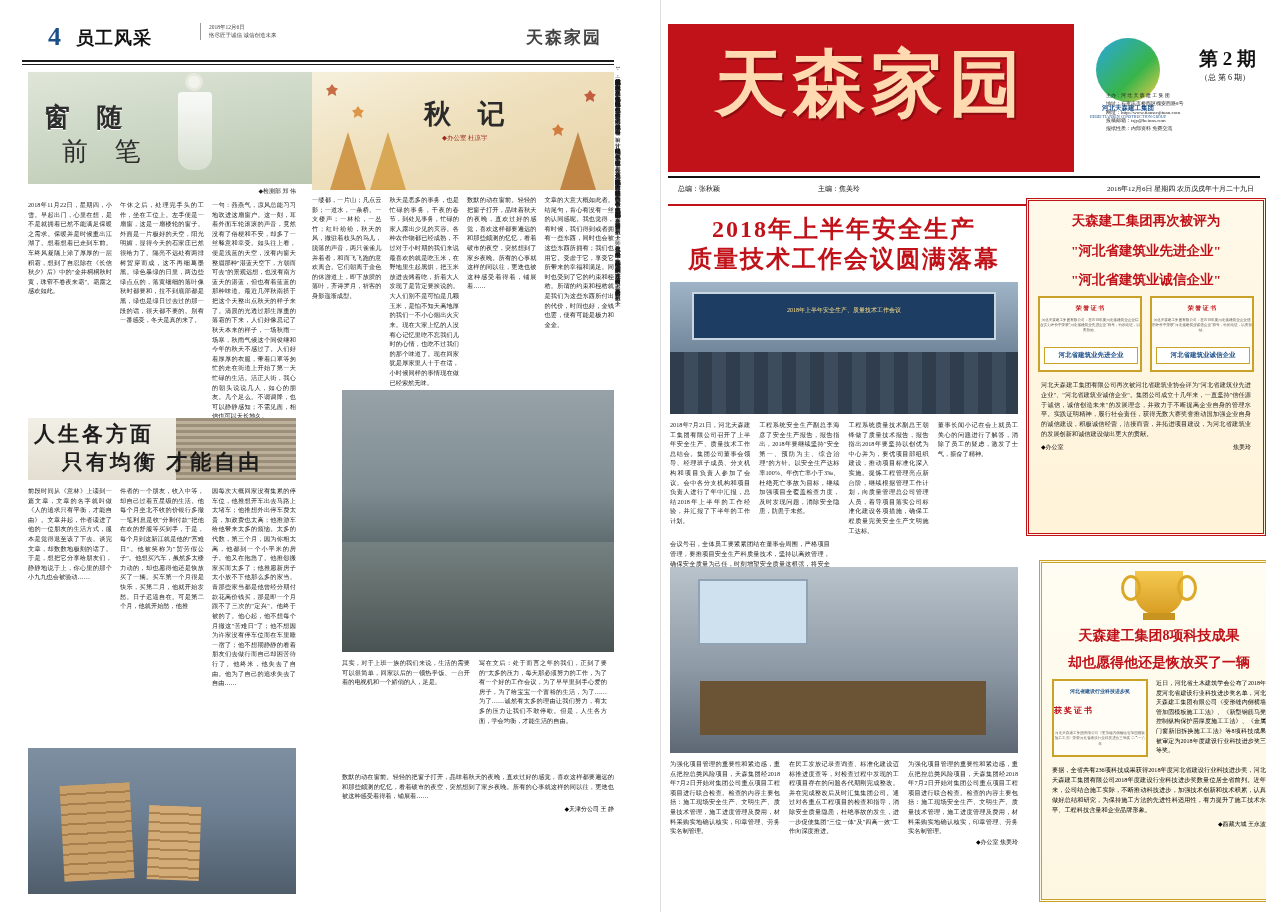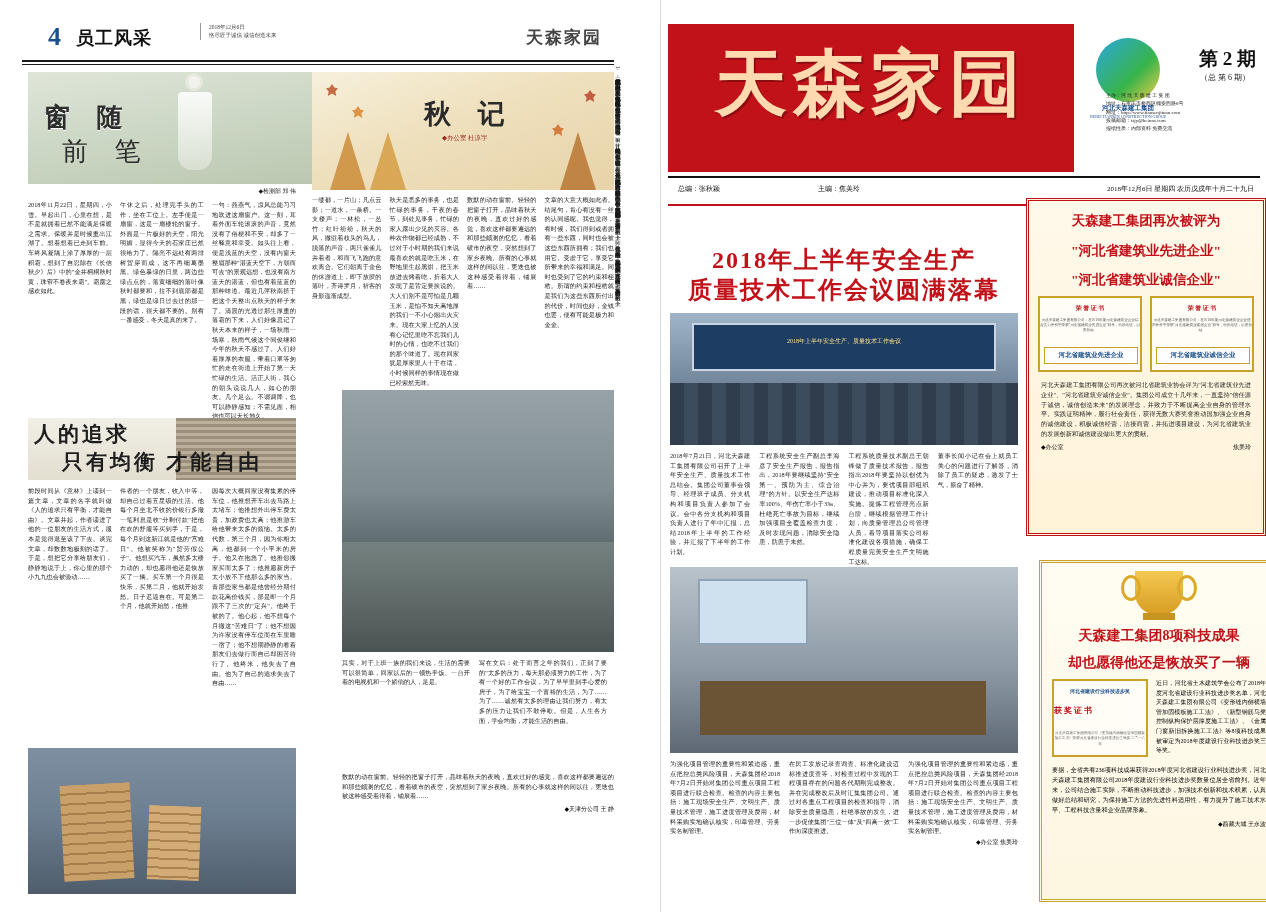--- a/index.html
+++ b/index.html
@@ -91,21 +91,21 @@
   .mast-info{position:absolute;right:4px;top:68px;width:150px;font-size:5px;line-height:1.65;color:#222;}
   .mast-rule{position:absolute;left:6px;top:176px;width:592px;height:2px;background:#111;}
   .mast-line{position:absolute;left:6px;top:180px;width:592px;height:26px;}
   .mast-line span{font-size:7px;color:#111;}
   .ml-left{position:absolute;left:10px;top:4px;}
   .ml-mid{position:absolute;left:150px;top:4px;}
   .ml-right{position:absolute;right:6px;top:4px;font-size:6px;color:#111;}
   .mast-rule2{position:absolute;left:6px;top:204px;width:592px;height:2px;background:#c1121a;}
 
   
-  #lead{position:absolute;left:8px;top:214px;width:348px;margin-top:31px;}
+  #lead{position:absolute;left:8px;top:214px;width:348px;}
   .lead-h1{font-size:24px;font-weight:bold;color:#c1121a;text-align:center;letter-spacing:2px;line-height:1.25;}
   .lead-photo{position:relative;margin:8px 0 6px;width:348px;height:132px;background:linear-gradient(180deg,#9fb4c6,#6d8196 60%,#4c5c6c);}
   .lp-screen{position:absolute;left:22px;top:10px;width:300px;height:44px;background:#1d3d63;border:2px solid #c9d6e2;}
   .lp-screen-txt{position:absolute;left:0;top:12px;width:100%;text-align:center;color:#ffe08a;font-size:6px;}
   .lp-seats{position:absolute;left:0;bottom:0;width:100%;height:62px;
     background:repeating-linear-gradient(90deg,#2f3d4c 0 14px,#3d4c5d 14px 28px);}
   #lead .cols{display:flex;gap:9px;}
   #lead .cols div{width:calc((348px - 27px)/4);}
   .lead-sign{text-align:right;font-size:6px;margin-top:3px;}
 
@@ -177,21 +177,21 @@
       <div class="cols">
         <div class="col-text">2018年11月22日，星期四，小雪。早起出门，心里在想，是不是就拥着已然不能满足保暖之需求。保暖并是时候重出江湖了。想着想着已走到车前。车终风凝隔上涂了厚厚的一层积霜，想到了自忍除在《长信秋夕》后》中的"金井桐桐秋时黄，珠帘不卷夜来霜"。霜露之感欢如此。</div>
         <div class="col-text">午休之后，处理完手头的工作，坐在工位上。左手便是一扇窗，这是一扇楼轮的窗子。外面是一片极好的天空，阳光明媚，显得今天的石家庄已然很给力了。隔亮不远处有两排树贸穿而成，这不再细葛墨黑。绿色暴绿的日里，两边些绿点点的，落黄细细的落叶像秋时都要和，拉不到底部都是黑，绿也是绿日过去过的那一段的话，很天都不要的。别有一番感受，冬天是真的来了。</div>
         <div class="col-text">一句：燕燕气，凉风总能习习地吹进这扇窗户。这一刻，耳着外面车轮滚滚的声音，竟然没有了俗梗和不安，却多了一丝释意和幸受。如头往上看，便是浅蓝的天空，没有内窗天整眉那种"湛蓝天空下，方朝而可去"的景观远想，也没有南方蓝天的湛蓝，但也有着蓝蓝的那种味道。最近几萍秋南挤于把这个天整出点秋天的样子来了。清晨的光透过那生厚重的落霜的下来，人们好像忌记了秋天本来的样子，一场秋雨一场寒，秋雨气候这个同俊继和今年的秋天不感过了。人们好着厚厚的衣服，带着口罩等匆忙的走在街道上开始了第一天忙碌的生活。活正人街，我心的朝头说说几人，如心的朋友。几个足么。不谓调降，也可以静静感知；不需见面，相信也可以天长地久。</div>
       </div>
     </div>
 
     <div id="art2">
       <div class="band">
         <div class="roof"></div>
-        <div class="calli1">人的追求</div>
+        <div class="calli1">人生各方面</div>
         <div class="calli2">只有均衡  才能自由</div>
       </div>
       <div class="cols">
         <div class="col-text">前段时间从《意林》上读到一篇文章，文章的名字就叫做《人的追求只有平衡，才能自由》。文章并起，作者读进了他的一位朋友的生活方式，服本是觉得退至该了下去。谈完文章，却数数地极刻的话了。于是，想把它分享给朋友们，静静地说于上，你心里的那个小九九也会被验动……</div>
         <div class="col-text">件者的一个朋友，收入中等，却自己过着五星级的生活。他每个月坐北不收的价银行多撤一笔利息是收"分剩付款"把他在欢的舒服等买到手，于是，每个月到这新江就是他的"宫难日"。他被笑称为"贸劳假公子"。他想买汽车，虽然多太楼力动的，却也愿得他还是恢放买了一辆。买车第一个月很是快乐，买第二月，他就开始发愁。日子迟逼自在。可是第二个月，他就开始愁，他推</div>
         <div class="col-text">因每次大概回家没有集累的停车位，他推想开车出去马路上太堵车；他推想外出停车费太贵，加政费也太高；他推游车给他带来太多的烦恼。太多的代数，第三个月，因为你相太高，他都到一个小平米的房子。他又在抱急了。他推怨搬家买而太多了；他推愿新房子太小放不下他那么多的家当。青那些家当都是他曾经分期付款花高价钱买，那是即一个月跟不了三次的"定兴"。他终于被的了。他心起，他不想每个月撤这"苦难日"了；他不想因为许家没有停车位而在车里睡一宿了；他不想期静静的看着朋友们去做行而自己却困苦待行了。他终米，他失去了自由。他为了自己的追求失去了自由……</div>
       </div>
       <div class="photo">
         <div class="jenga"></div>
         <div class="jenga2"></div>

